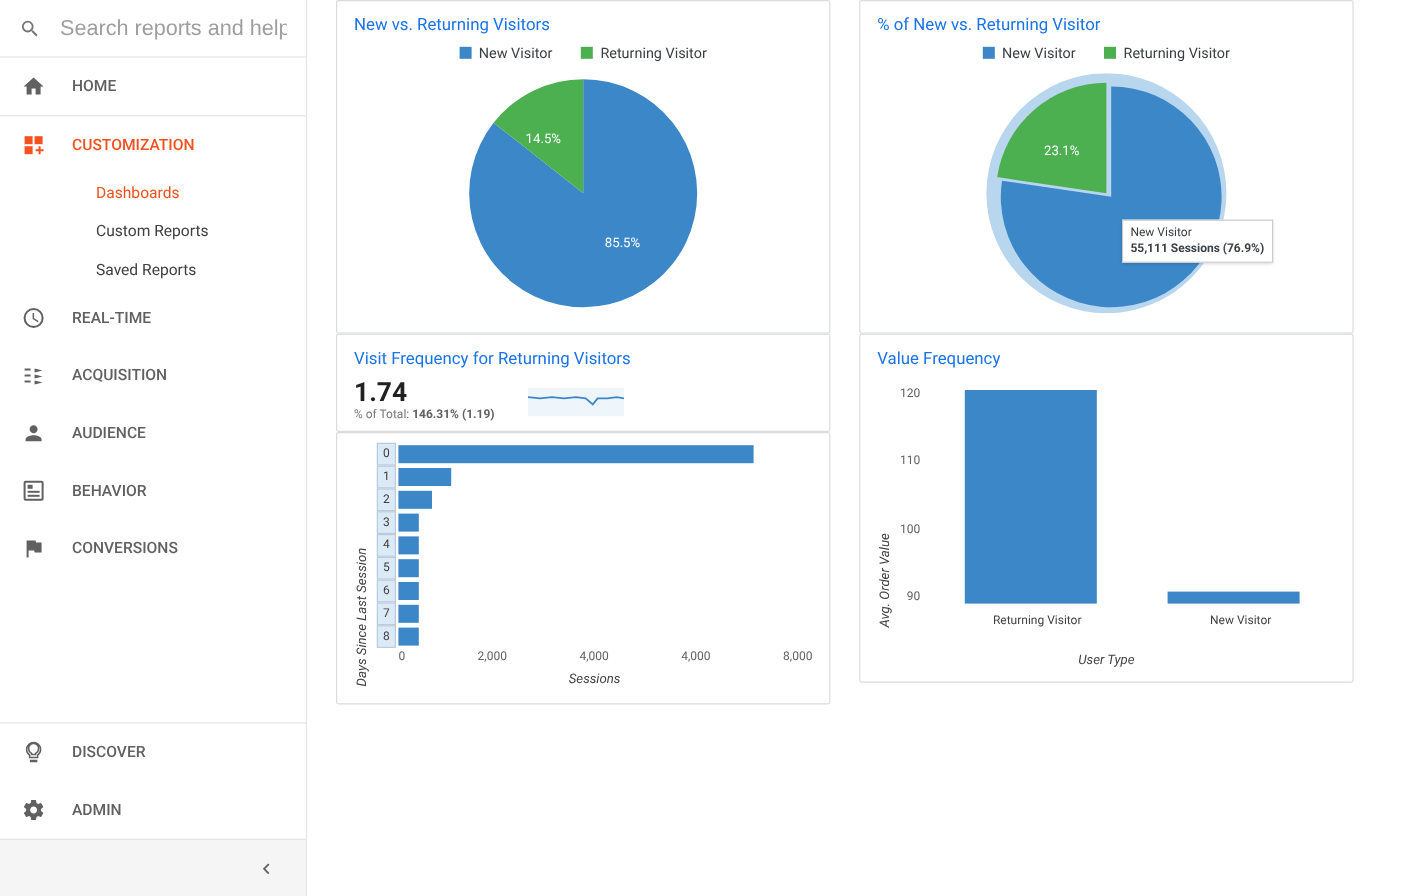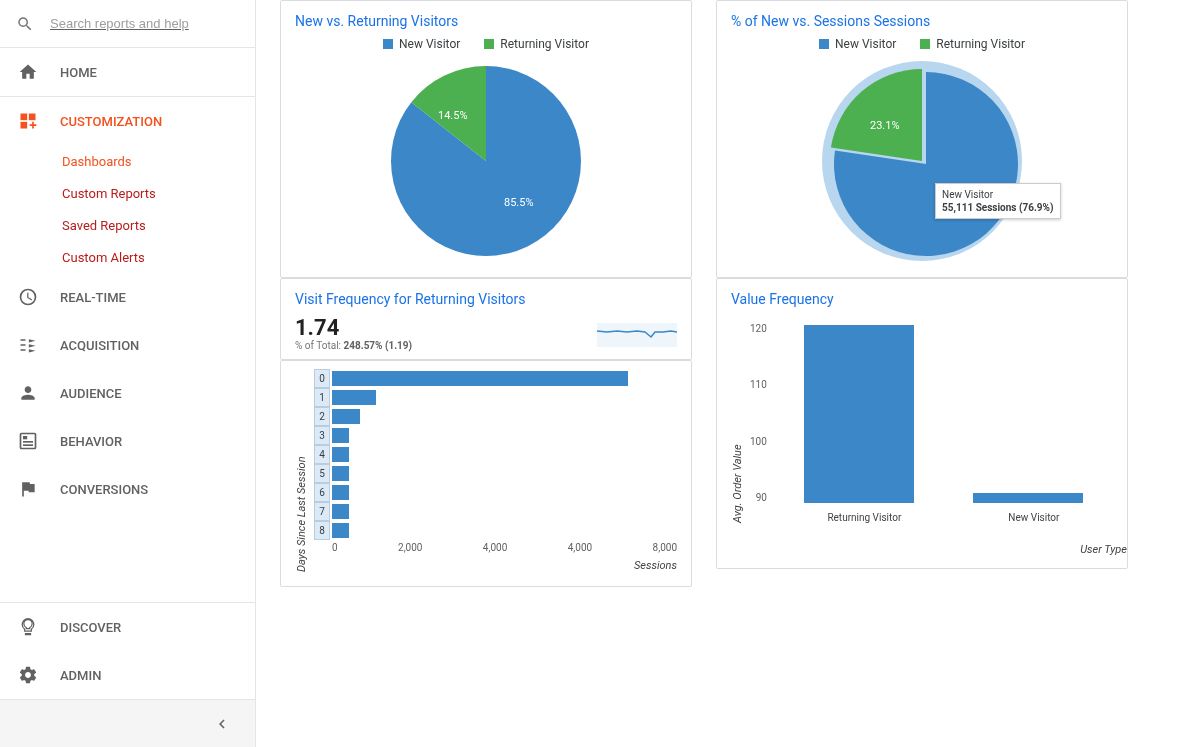--- a/index.html
+++ b/index.html
@@ -24,51 +24,50 @@
   display: flex;
   align-items: center;
   height: 48px;
   padding: 0 16px;
   border-bottom: 1px solid #e5e5e5;
   color: #9e9e9e;
 }
 .search-row input {
   border: none;
   outline: none;
-  font-size: 13px;
+  font-size: 18px;
   margin-left: 16px;
   width: 100%;
   color: #616161;
-  text-decoration: underline;
 }
 .search-row input::placeholder { color: #9e9e9e; }
 .nav-item {
   display: flex;
   align-items: center;
   height: 48px;
   padding: 0 16px;
   cursor: pointer;
   color: #616161;
   font-size: 13px;
   font-weight: 500;
 }
 .nav-item .icon-slot {
   width: 24px;
   display: flex;
   justify-content: center;
   margin-right: 20px;
 }
 .nav-item.active { color: #f4511e; }
-.sub-nav { padding-left: 62px; }
+.sub-nav { padding-left: 80px; }
 .sub-nav .sub-item {
   height: 32px;
   display: flex;
   align-items: center;
   font-size: 13px;
-  color: #b91c1c;
+  color: #404040;
   cursor: pointer;
 }
 .sub-nav .sub-item.active { color: #f4511e; }
 .reports-label {
   padding: 8px 16px 4px;
   font-size: 12px;
   color: #9e9e9e;
   border-top: 1px solid #e5e5e5;
   margin-top: 8px;
 }
@@ -130,21 +129,21 @@
 .metric-row { padding: 0 14px 8px; }
 .metric-value { font-size: 22px; font-weight: 700; color: #212121; }
 .metric-sub { font-size: 10px; color: #757575; }
 .metric-sub b { color: #616161; font-weight: 700; }
 .sparkline { display:flex; justify-content:flex-end; padding: 0 14px 12px; }
 .hbar-chart { padding: 8px 14px 14px; }
 .hbar-row { display:flex; align-items:center; height:19px; }
 .hbar-label { width:16px; text-align:center; font-size:10px; background:#dce9f7; border:1px solid #bcd; margin-right:2px; line-height:17px; }
 .hbar-bar { height:15px; background:#3b87c8; }
 .axis-x { display:flex; justify-content:space-between; font-size:10px; color:#616161; padding: 2px 0 0 18px; }
-.axis-title-x { text-align:right; font-style:italic; font-size:11px; color:#424242; margin-top:6px; }
+.axis-title-x { text-align:center; font-style:italic; font-size:11px; color:#424242; margin-top:6px; }
 .axis-title-y { writing-mode: vertical-rl; transform: rotate(180deg); font-style:italic; font-size:11px; color:#424242; }
 .hbar-body { display:flex; gap:6px; }
 .vbar-chart { padding: 8px 14px 14px; display:flex; gap:6px; }
 .vbar-plot { flex:1; position:relative; height:200px; border-left:1px solid transparent; }
 .vbar-yaxis { display:flex; flex-direction:column; justify-content:space-between; font-size:10px; color:#616161; text-align:right; height:180px; }
 .vbar-bars { position:absolute; left:0; right:0; bottom:20px; top:0; display:flex; justify-content:space-around; align-items:flex-end; }
 .vbar { width:110px; background:#3b87c8; }
 .vbar-xlabels { position:absolute; left:0; right:0; bottom:0; display:flex; justify-content:space-around; font-size:10px; color:#424242; }
 .left-col { display:flex; flex-direction:column; }
 svg { display:block; }
@@ -182,21 +181,20 @@
           <path d="M17 13v3h-3v2h3v3h2v-3h3v-2h-3v-3z"></path>
         </svg>
     </span>
     <span>CUSTOMIZATION</span>
   </div>
 
   <div class="sub-nav">
     <div class="sub-item active">Dashboards</div>
     <div class="sub-item">Custom Reports</div>
     <div class="sub-item">Saved Reports</div>
-    <div class="sub-item">Custom Alerts</div>
   </div>
 
 
   <div class="nav-item">
     <span class="icon-slot">
       <svg width="20" height="20" viewBox="0 0 24 24" fill="#616161">
           <path d="M12 2a10 10 0 100 20 10 10 0 000-20zm0 18a8 8 0 110-16 8 8 0 010 16zm.5-13H11v6l5.25 3.15.75-1.23-4.5-2.67V7z"></path>
         </svg>
     </span>
     <span>REAL-TIME</span>
@@ -293,25 +291,25 @@
             <path d="M0 0 L0 -95 A95 95 0 1 1 -74.69 -58.71 Z" fill="#3b87c8"></path>
             <path d="M0 0 L-74.69 -58.71 A95 95 0 0 1 0 -95 Z" fill="#4caf50"></path>
             <text x="18" y="45" font-size="11" fill="#fff">85.5%</text>
             <text x="-48" y="-42" font-size="11" fill="#fff">14.5%</text>
           </svg>
         </div>
       </div>
 
       <div class="card">
         <div class="card-title">Visit Frequency for Returning Visitors</div>
-        <div style="display:flex; align-items:flex-end; justify-content:space-between;">
+        <div style="display:flex; align-items:flex-end; justify-content:flex-start;">
           <div class="metric-row">
             <div class="metric-value">1.74</div>
             <div class="metric-sub">
-              <span>% of Total: </span><b>248.57% (1.19)</b>
+              <span>% of Total: </span><b>146.31% (1.19)</b>
             </div>
           </div>
           <div class="sparkline">
             <svg width="80" height="24" viewBox="0 0 80 24">
               <rect x="0" y="0" width="80" height="24" fill="#eef6fb"></rect>
               <polyline points="0,8 10,9 20,8 30,9 40,8 48,9 54,14 58,9 66,9 74,8 80,9" fill="none" stroke="#3b87c8" stroke-width="1.5"></polyline>
             </svg>
           </div>
         </div>
       </div>
@@ -369,21 +367,21 @@
               <div class="axis-title-x">Sessions</div>
             </div>
           </div>
         </div>
       </div>
     </div>
 
     <div class="left-col">
 
       <div class="card">
-        <div class="card-title">% of New vs. Sessions Sessions</div>
+        <div class="card-title">% of New vs. Returning Visitor</div>
         <div class="legend">
           <div class="legend-item">
               <span class="legend-sw" style="background:#3b87c8"></span>
               <span>New Visitor</span>
             </div>
           <div class="legend-item">
               <span class="legend-sw" style="background:#4caf50"></span>
               <span>Returning Visitor</span>
             </div>
         </div>

